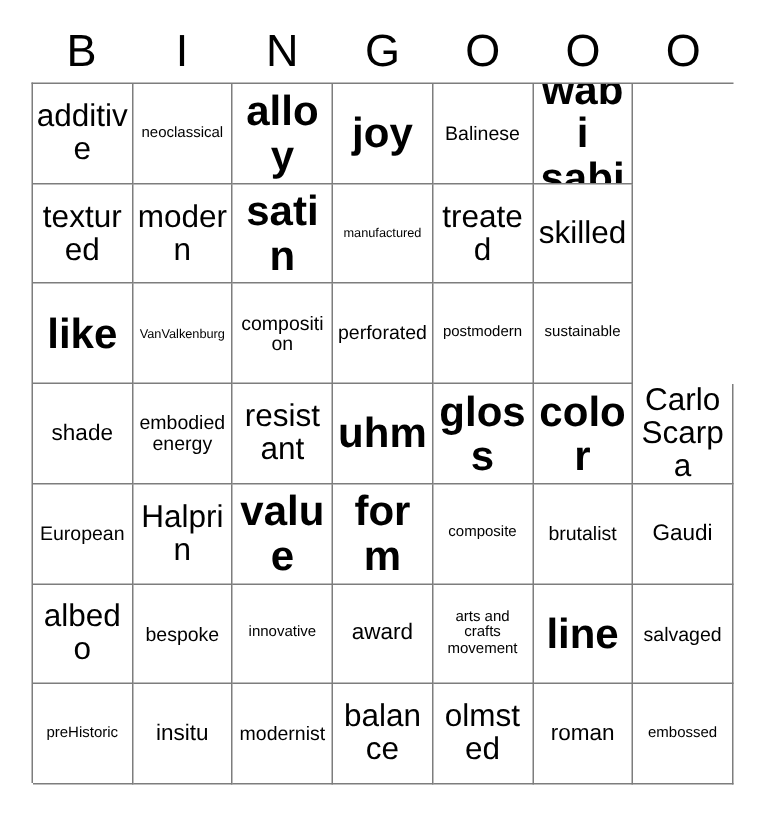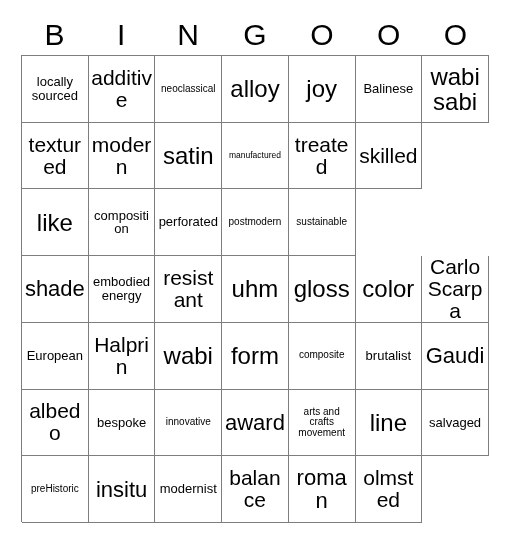--- a/index.html
+++ b/index.html
@@ -68,22 +68,22 @@
     overflow: hidden;
   }
   .cell .txt {
     display: block;
     width: 100%;
     line-height: 1.05;
     word-wrap: break-word;
     overflow-wrap: break-word;
   }
   
-  .fs-xl  .txt { font-size: 24px; }
-  .fs-lg  .txt { font-size: 22px; }
+  .fs-xl  .txt { font-size: 28px; font-weight: bold; }
+  .fs-lg  .txt { font-size: 15px; }
   .fs-md  .txt { font-size: 21px; }
   .fs-sm  .txt { font-size: 13px; }
   .fs-xs  .txt { font-size: 10px; }
   .fs-xxs .txt { font-size: 8.5px; }
 </style>
 </head>
 <body>
 
 <div class="card">
 
@@ -92,23 +92,20 @@
       <div class="header-cell">I</div>
       <div class="header-cell">N</div>
       <div class="header-cell">G</div>
       <div class="header-cell">O</div>
       <div class="header-cell">O</div>
       <div class="header-cell">O</div>
     </div>
 
   <div class="grid">
       <div class="grid-row">
-        <div class="cell fs-sm">
-          <span class="txt">locally sourced</span>
-        </div>
         <div class="cell fs-md">
           <span class="txt">additive</span>
         </div>
         <div class="cell fs-xs">
           <span class="txt">neoclassical</span>
         </div>
         <div class="cell fs-xl">
           <span class="txt">alloy</span>
         </div>
         <div class="cell fs-xl">
@@ -138,20 +135,23 @@
           <span class="txt">treated</span>
         </div>
         <div class="cell fs-md">
           <span class="txt">skilled</span>
         </div>
       </div>
       <div class="grid-row">
         <div class="cell fs-xl">
           <span class="txt">like</span>
         </div>
+        <div class="cell fs-xxs">
+          <span class="txt">VanValkenburg</span>
+        </div>
         <div class="cell fs-sm">
           <span class="txt">composition</span>
         </div>
         <div class="cell fs-sm">
           <span class="txt">perforated</span>
         </div>
         <div class="cell fs-xs">
           <span class="txt">postmodern</span>
         </div>
         <div class="cell fs-xs">
@@ -182,21 +182,21 @@
         </div>
       </div>
       <div class="grid-row">
         <div class="cell fs-sm">
           <span class="txt">European</span>
         </div>
         <div class="cell fs-md">
           <span class="txt">Halprin</span>
         </div>
         <div class="cell fs-xl">
-          <span class="txt">wabi</span>
+          <span class="txt">value</span>
         </div>
         <div class="cell fs-xl">
           <span class="txt">form</span>
         </div>
         <div class="cell fs-xs">
           <span class="txt">composite</span>
         </div>
         <div class="cell fs-sm">
           <span class="txt">brutalist</span>
         </div>
@@ -233,22 +233,25 @@
         </div>
         <div class="cell fs-lg">
           <span class="txt">insitu</span>
         </div>
         <div class="cell fs-sm">
           <span class="txt">modernist</span>
         </div>
         <div class="cell fs-md">
           <span class="txt">balance</span>
         </div>
+        <div class="cell fs-md">
+          <span class="txt">olmsted</span>
+        </div>
         <div class="cell fs-lg">
           <span class="txt">roman</span>
         </div>
-        <div class="cell fs-md">
-          <span class="txt">olmsted</span>
+        <div class="cell fs-xs">
+          <span class="txt">embossed</span>
         </div>
       </div>
     </div>
 
 </div>
 
 </body></html>

